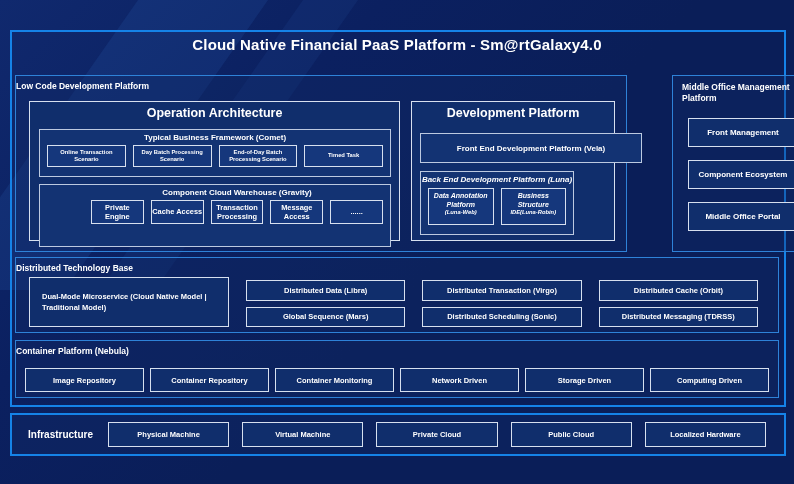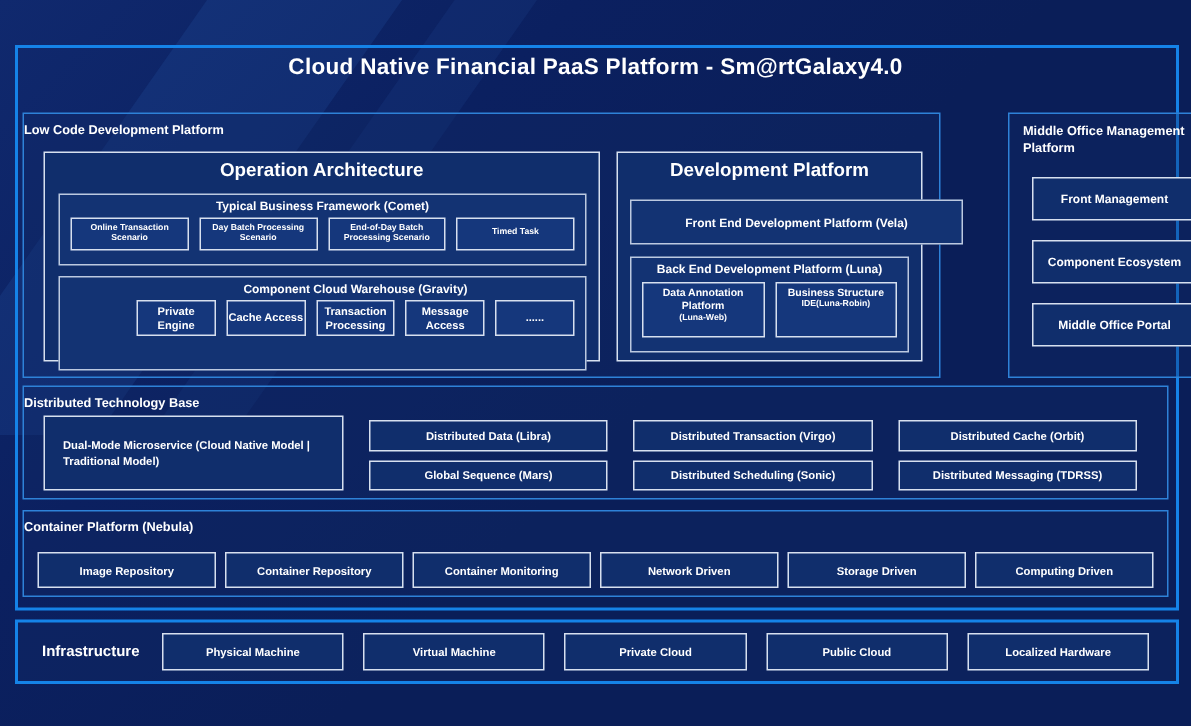--- a/index.html
+++ b/index.html
@@ -35,21 +35,21 @@
   #ccw{left:9px;top:82px;width:352px;height:63px;padding-left:44px;}
   .leaf-row{display:flex;gap:7px;padding:3px 7px 0;}
   .leaf{flex:1;box-sizing:border-box;border:1px solid #d7e0ef;background:#15377c;
     display:flex;align-items:center;justify-content:center;text-align:center;
     font-weight:bold;line-height:1.25;}
   .tbf-leaf{height:22px;font-size:5.8px;padding:0 2px;}
   .ccw-leaf{height:24px;font-size:7.4px;}
 
   #front-end{left:8px;top:31px;width:222px;height:30px;display:flex;align-items:center;
     justify-content:center;font-size:8px;font-weight:bold;text-align:center;}
-  #back-end{left:8px;top:69px;width:186px;height:64px;}
+  #back-end{left:8px;top:69px;width:154px;height:64px;font-style:italic;}
   .be-row{display:flex;gap:7px;padding:4px 7px 0;}
   .be-leaf{flex:1;box-sizing:border-box;border:1px solid #d7e0ef;background:#15377c;
     height:37px;text-align:center;font-size:7px;font-weight:bold;line-height:1.3;padding-top:2px;}
   .be-sub{font-size:5.8px;font-weight:bold;}
 
   
   #mid-office{left:672px;top:75px;width:148px;height:177px;}
   #mid-office .sec-label{text-align:left;margin:6px 0 0 9px;width:118px;line-height:1.3;}
   .mo-item{position:absolute;left:15px;width:110px;height:29px;box-sizing:border-box;
     border:1px solid #d7e0ef;background:#102e6c;display:flex;align-items:center;

